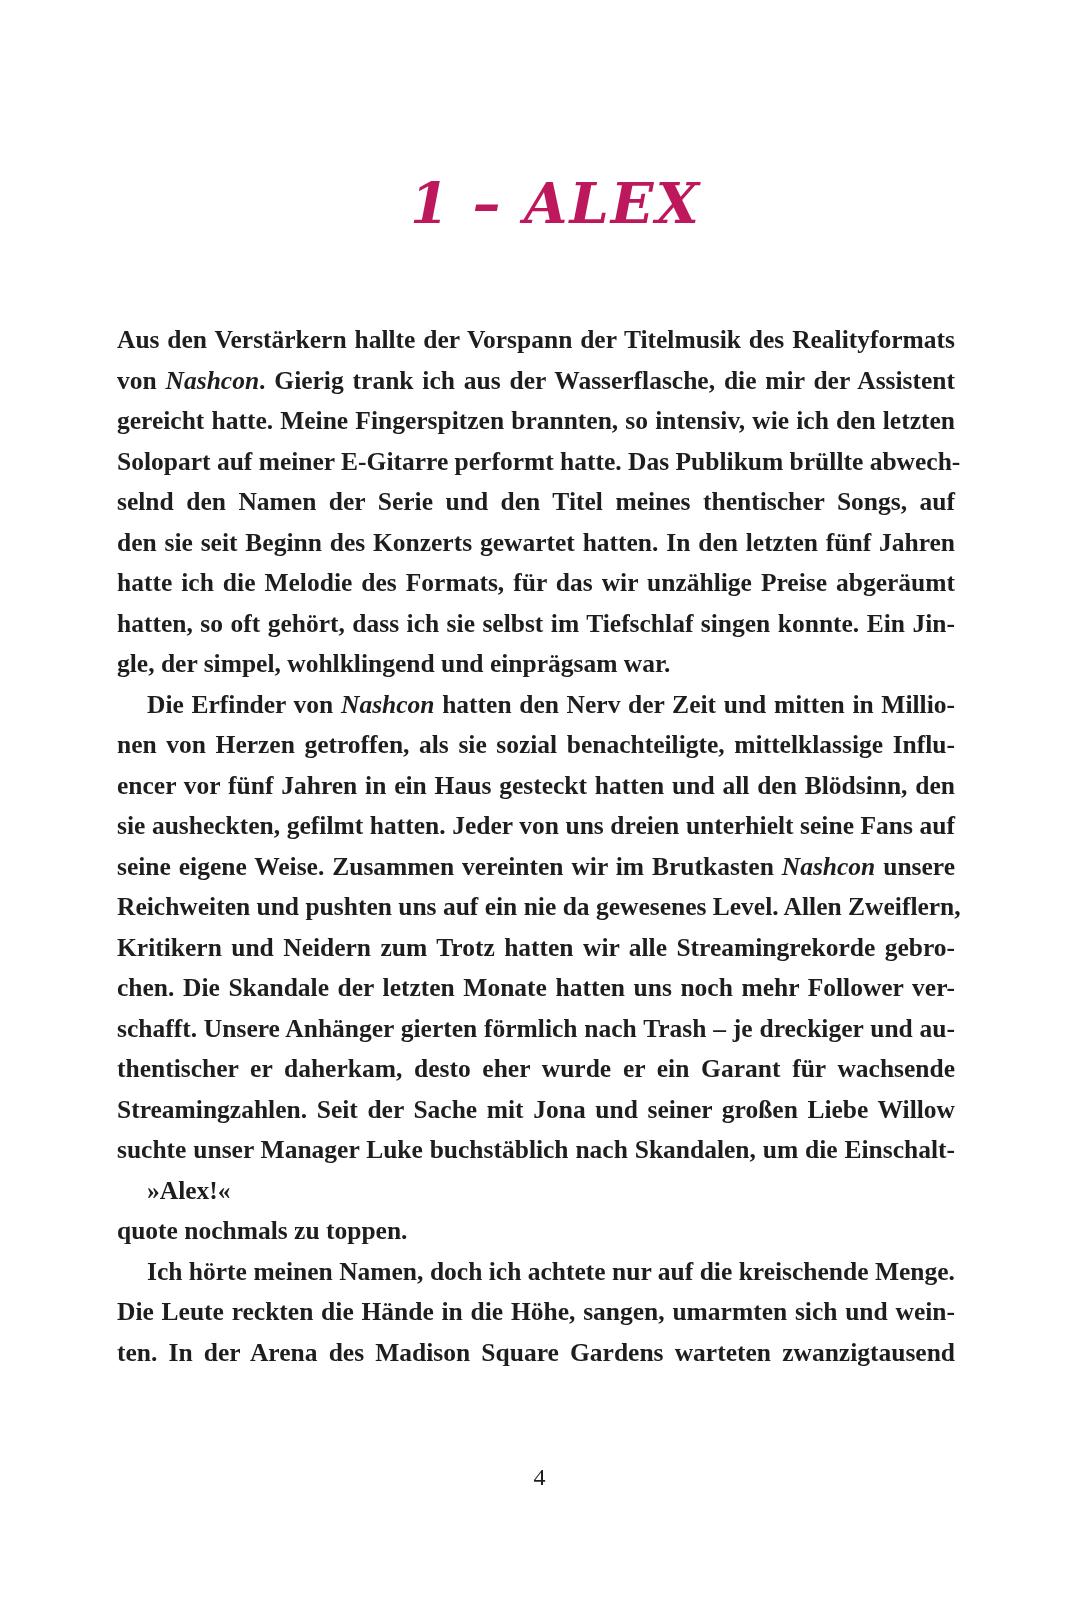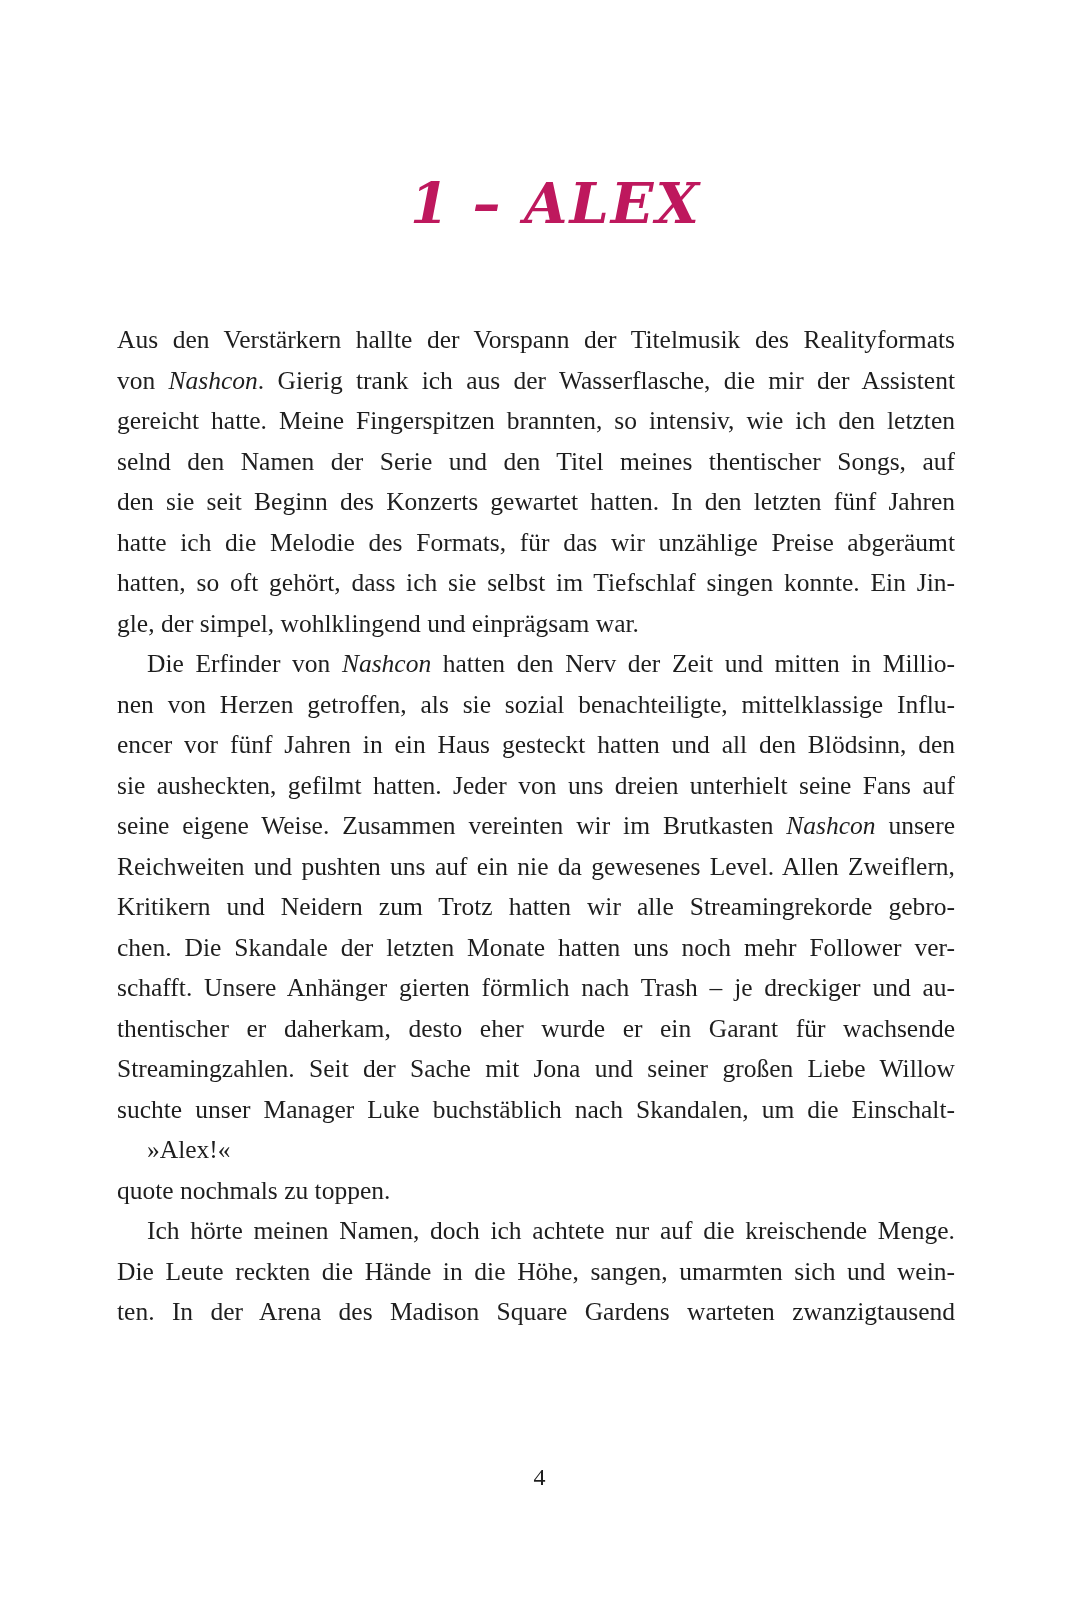--- a/index.html
+++ b/index.html
@@ -36,20 +36,21 @@
     }
     .body-text {
       position: absolute;
       left: 117px;
       top: 320px;
       width: 838px;
       font-family: "Liberation Serif", serif;
       font-size: 25.5px;
       line-height: 40.5px;
       color: #1e1e1e;
+      font-weight: bold;
     }
     .line {
       display: block;
       white-space: nowrap;
       height: 40.5px;
       text-align: justify;
       text-align-last: justify;
     }
     .line.last {
       text-align-last: left;
@@ -78,20 +79,21 @@
 
 <div class="page">
 
   <h1 class="chapter-title">1 – ALEX</h1>
 
   <div class="body-text">
 
     <span class="line"><span>Aus den Verstärkern hallte der Vorspann der Titelmusik des Realityformats</span></span>
     <span class="line"><span class="seg">von </span><em>Nashcon</em><span class="seg">. Gierig trank ich aus der Wasserflasche, die mir der Assistent</span></span>
     <span class="line"><span>gereicht hatte. Meine Fingerspitzen brannten, so intensiv, wie ich den letzten</span></span>
+    <span class="line"><span>Solopart auf meiner E-Gitarre performt hatte. Das Publikum brüllte abwech-</span></span>
     <span class="line"><span>selnd den Namen der Serie und den Titel meines thentischer Songs, auf</span></span>
     <span class="line"><span>den sie seit Beginn des Konzerts gewartet hatten. In den letzten fünf Jahren</span></span>
     <span class="line"><span>hatte ich die Melodie des Formats, für das wir unzählige Preise abgeräumt</span></span>
     <span class="line"><span>hatten, so oft gehört, dass ich sie selbst im Tiefschlaf singen konnte. Ein Jin-</span></span>
     <span class="line last"><span>gle, der simpel, wohlklingend und einprägsam war.</span></span>
 
     <span class="line indent"><span class="seg">Die Erfinder von </span><em>Nashcon</em><span class="seg"> hatten den Nerv der Zeit und mitten in Millio-</span></span>
     <span class="line"><span>nen von Herzen getroffen, als sie sozial benachteiligte, mittelklassige Influ-</span></span>
     <span class="line"><span>encer vor fünf Jahren in ein Haus gesteckt hatten und all den Blödsinn, den</span></span>
     <span class="line"><span>sie ausheckten, gefilmt hatten. Jeder von uns dreien unterhielt seine Fans auf</span></span>

